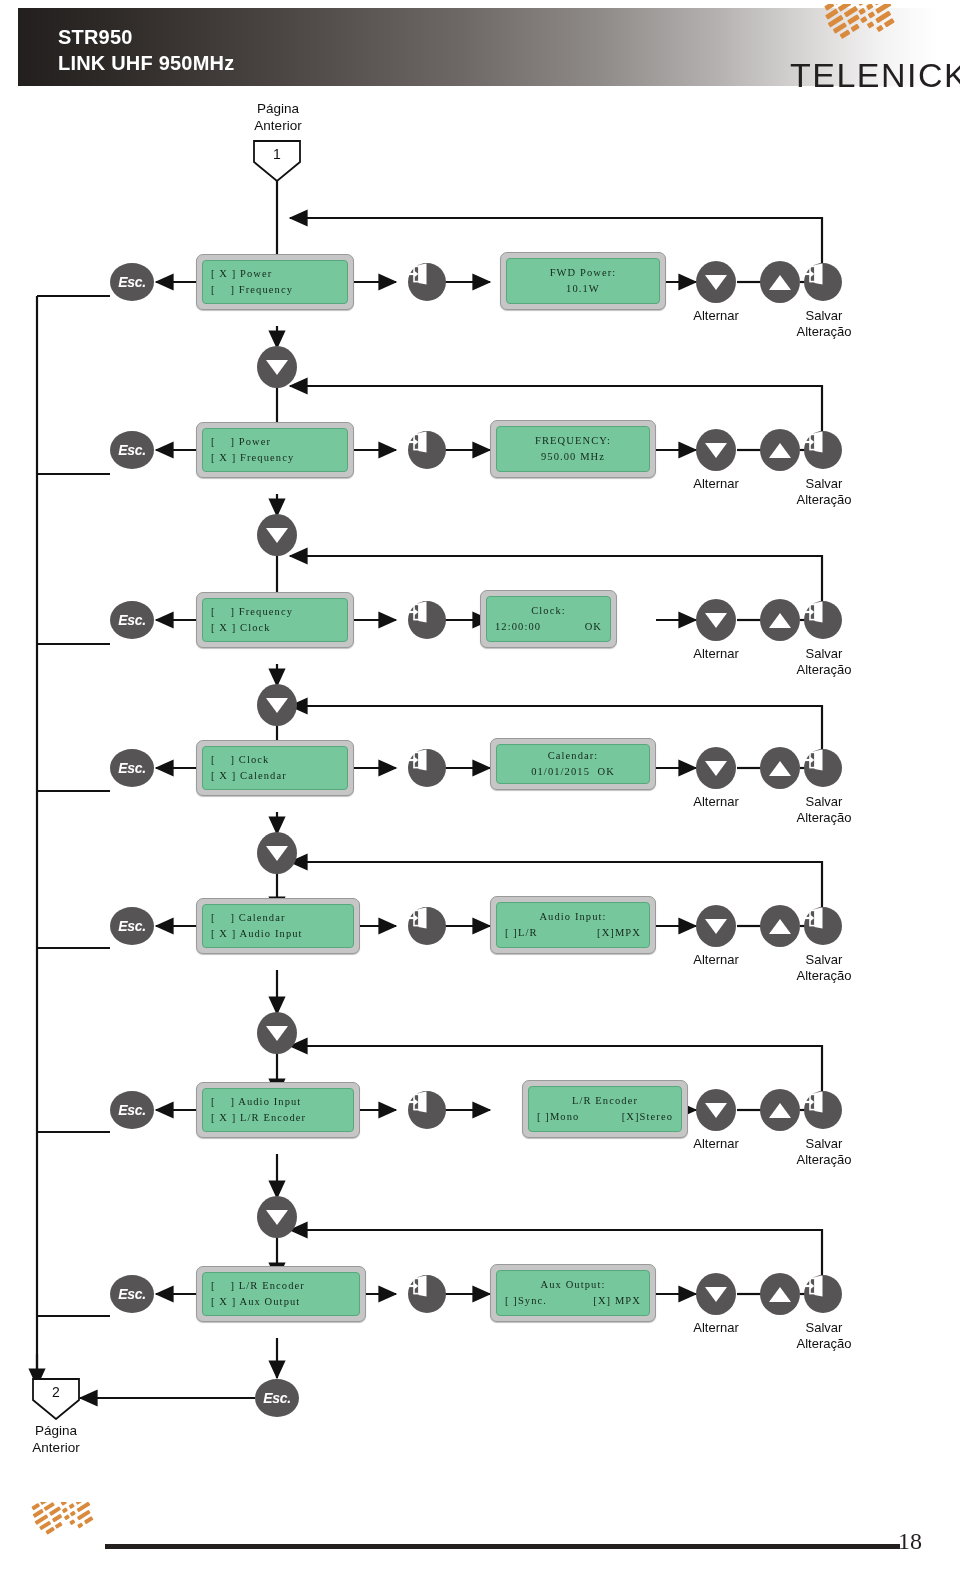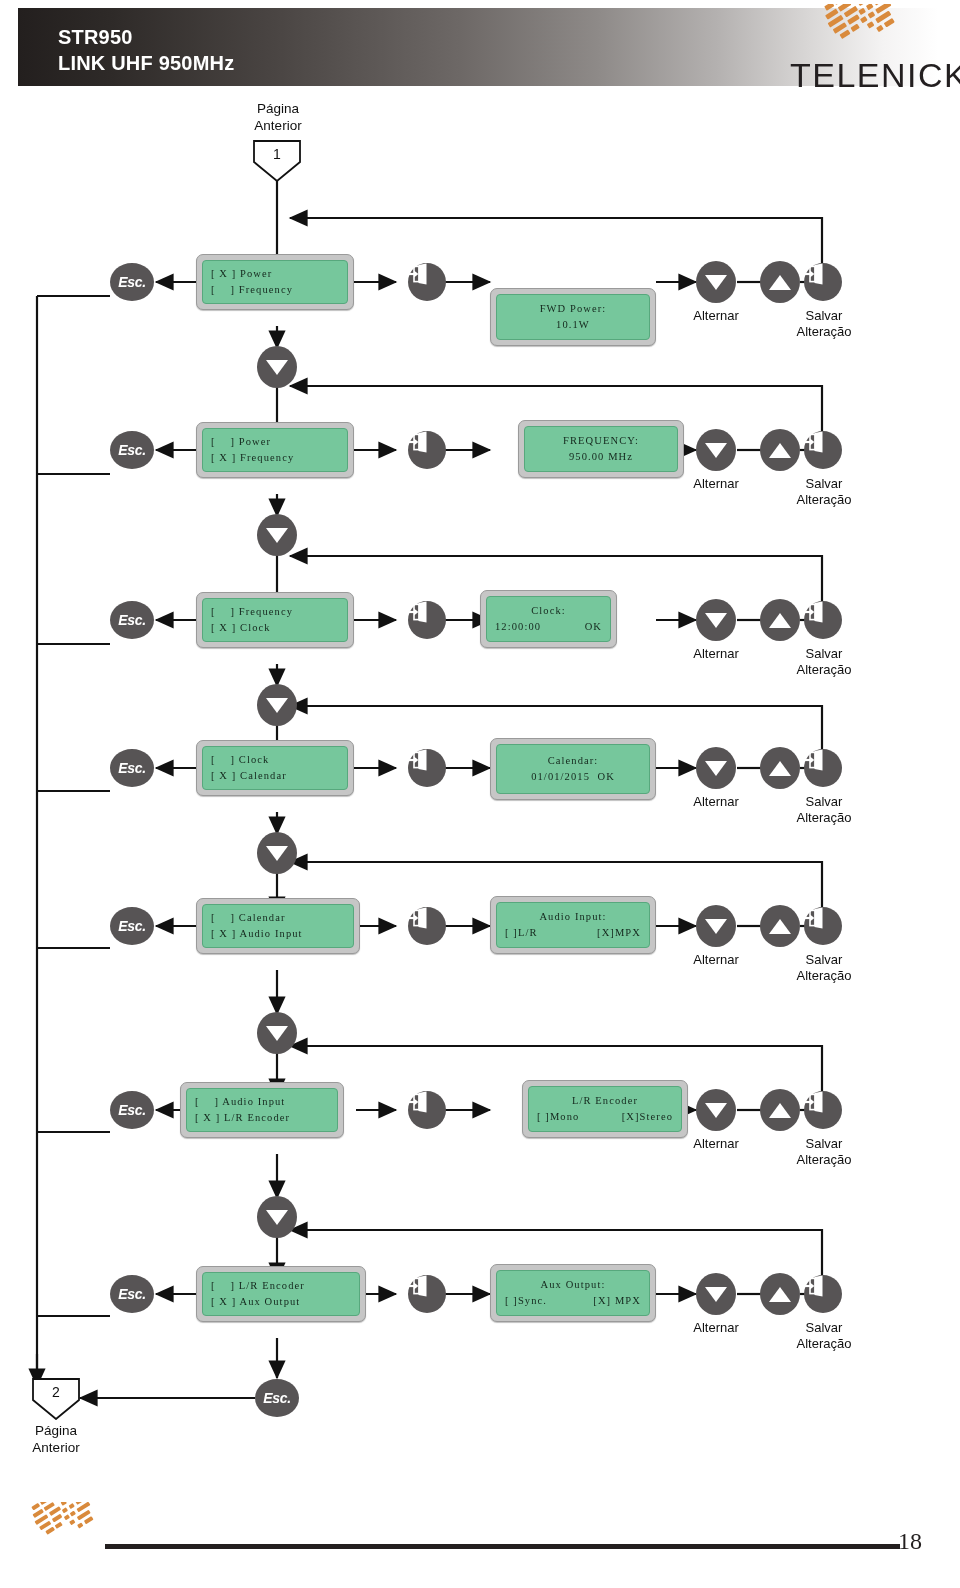--- a/index.html
+++ b/index.html
@@ -288,21 +288,21 @@
       </div>
     </div>
     <div class="badge enter" style="left:408px; top:177px;">
       <svg width="22" height="22" viewBox="0 0 22 22">
         <path d="M10.5,2 L18.5,0.5 L18.5,21.5 L10.5,20 Z" fill="#fff"></path>
         <rect x="6" y="3.4" width="5" height="15.2" fill="none" stroke="#fff" stroke-width="1.6"></rect>
         <path d="M1,11 L8.5,11" stroke="#fff" stroke-width="2.2"></path>
         <path d="M6,7.4 L10.4,11 L6,14.6 Z" fill="#fff"></path>
       </svg>
     </div>
-    <div class="lcd lcd-center" style="left:490px; top:166px; width:166px; height:58px;margin-top:36px;">
+    <div class="lcd lcd-center" style="left:500px; top:166px; width:166px; height:58px;">
       <div class="lcd-inner">
         <div class="lcd-line">FWD Power:</div>
         <div class="lcd-line">10.1W</div>
       </div>
     </div>
     <div class="badge arrow" style="left:696px; top:175px;">
         <i class="tri-down"></i>
       </div>
     <div class="badge arrow" style="left:760px; top:175px;">
         <i class="tri-up"></i>
@@ -334,21 +334,21 @@
       </div>
     </div>
     <div class="badge enter" style="left:408px; top:345px;">
       <svg width="22" height="22" viewBox="0 0 22 22">
         <path d="M10.5,2 L18.5,0.5 L18.5,21.5 L10.5,20 Z" fill="#fff"></path>
         <rect x="6" y="3.4" width="5" height="15.2" fill="none" stroke="#fff" stroke-width="1.6"></rect>
         <path d="M1,11 L8.5,11" stroke="#fff" stroke-width="2.2"></path>
         <path d="M6,7.4 L10.4,11 L6,14.6 Z" fill="#fff"></path>
       </svg>
     </div>
-    <div class="lcd lcd-center" style="left:490px; top:334px; width:166px; height:58px;margin-left:28px;">
+    <div class="lcd lcd-center" style="left:490px; top:334px; width:166px; height:58px;">
       <div class="lcd-inner">
         <div class="lcd-line">FREQUENCY:</div>
         <div class="lcd-line">950.00 MHz</div>
       </div>
     </div>
     <div class="badge arrow" style="left:696px; top:343px;">
         <i class="tri-down"></i>
       </div>
     <div class="badge arrow" style="left:760px; top:343px;">
         <i class="tri-up"></i>
@@ -429,21 +429,21 @@
       </div>
     </div>
     <div class="badge enter" style="left:408px; top:663px;">
       <svg width="22" height="22" viewBox="0 0 22 22">
         <path d="M10.5,2 L18.5,0.5 L18.5,21.5 L10.5,20 Z" fill="#fff"></path>
         <rect x="6" y="3.4" width="5" height="15.2" fill="none" stroke="#fff" stroke-width="1.6"></rect>
         <path d="M1,11 L8.5,11" stroke="#fff" stroke-width="2.2"></path>
         <path d="M6,7.4 L10.4,11 L6,14.6 Z" fill="#fff"></path>
       </svg>
     </div>
-    <div class="lcd lcd-center" style="left:490px; top:652px; width:166px; height:62px;">
+    <div class="lcd lcd-center" style="left:490px; top:652px; width:166px; height:52px;">
       <div class="lcd-inner">
         <div class="lcd-line">Calendar:</div>
         <div class="lcd-line">01/01/2015  OK</div>
       </div>
     </div>
     <div class="badge arrow" style="left:696px; top:661px;">
         <i class="tri-down"></i>
       </div>
     <div class="badge arrow" style="left:760px; top:661px;">
         <i class="tri-up"></i>
@@ -510,21 +510,21 @@
       <div>Salvar</div>
       <div>Alteração</div>
     </div>
     <div class="badge arrow" style="left:257px; top:926px;">
         <i class="tri-down"></i>
       </div>
 
     <div class="badge esc" style="left:110px; top:1005px;">
       <span>Esc.</span>
     </div>
-    <div class="lcd" style="left:180px; top:996px; width:164px; height:56px;">
+    <div class="lcd" style="left:196px; top:996px; width:164px; height:56px;">
       <div class="lcd-inner">
         <div class="lcd-line">[    ] Audio Input</div>
         <div class="lcd-line">[ X ] L/R Encoder</div>
       </div>
     </div>
     <div class="badge enter" style="left:408px; top:1005px;">
       <svg width="22" height="22" viewBox="0 0 22 22">
         <path d="M10.5,2 L18.5,0.5 L18.5,21.5 L10.5,20 Z" fill="#fff"></path>
         <rect x="6" y="3.4" width="5" height="15.2" fill="none" stroke="#fff" stroke-width="1.6"></rect>
         <path d="M1,11 L8.5,11" stroke="#fff" stroke-width="2.2"></path>

